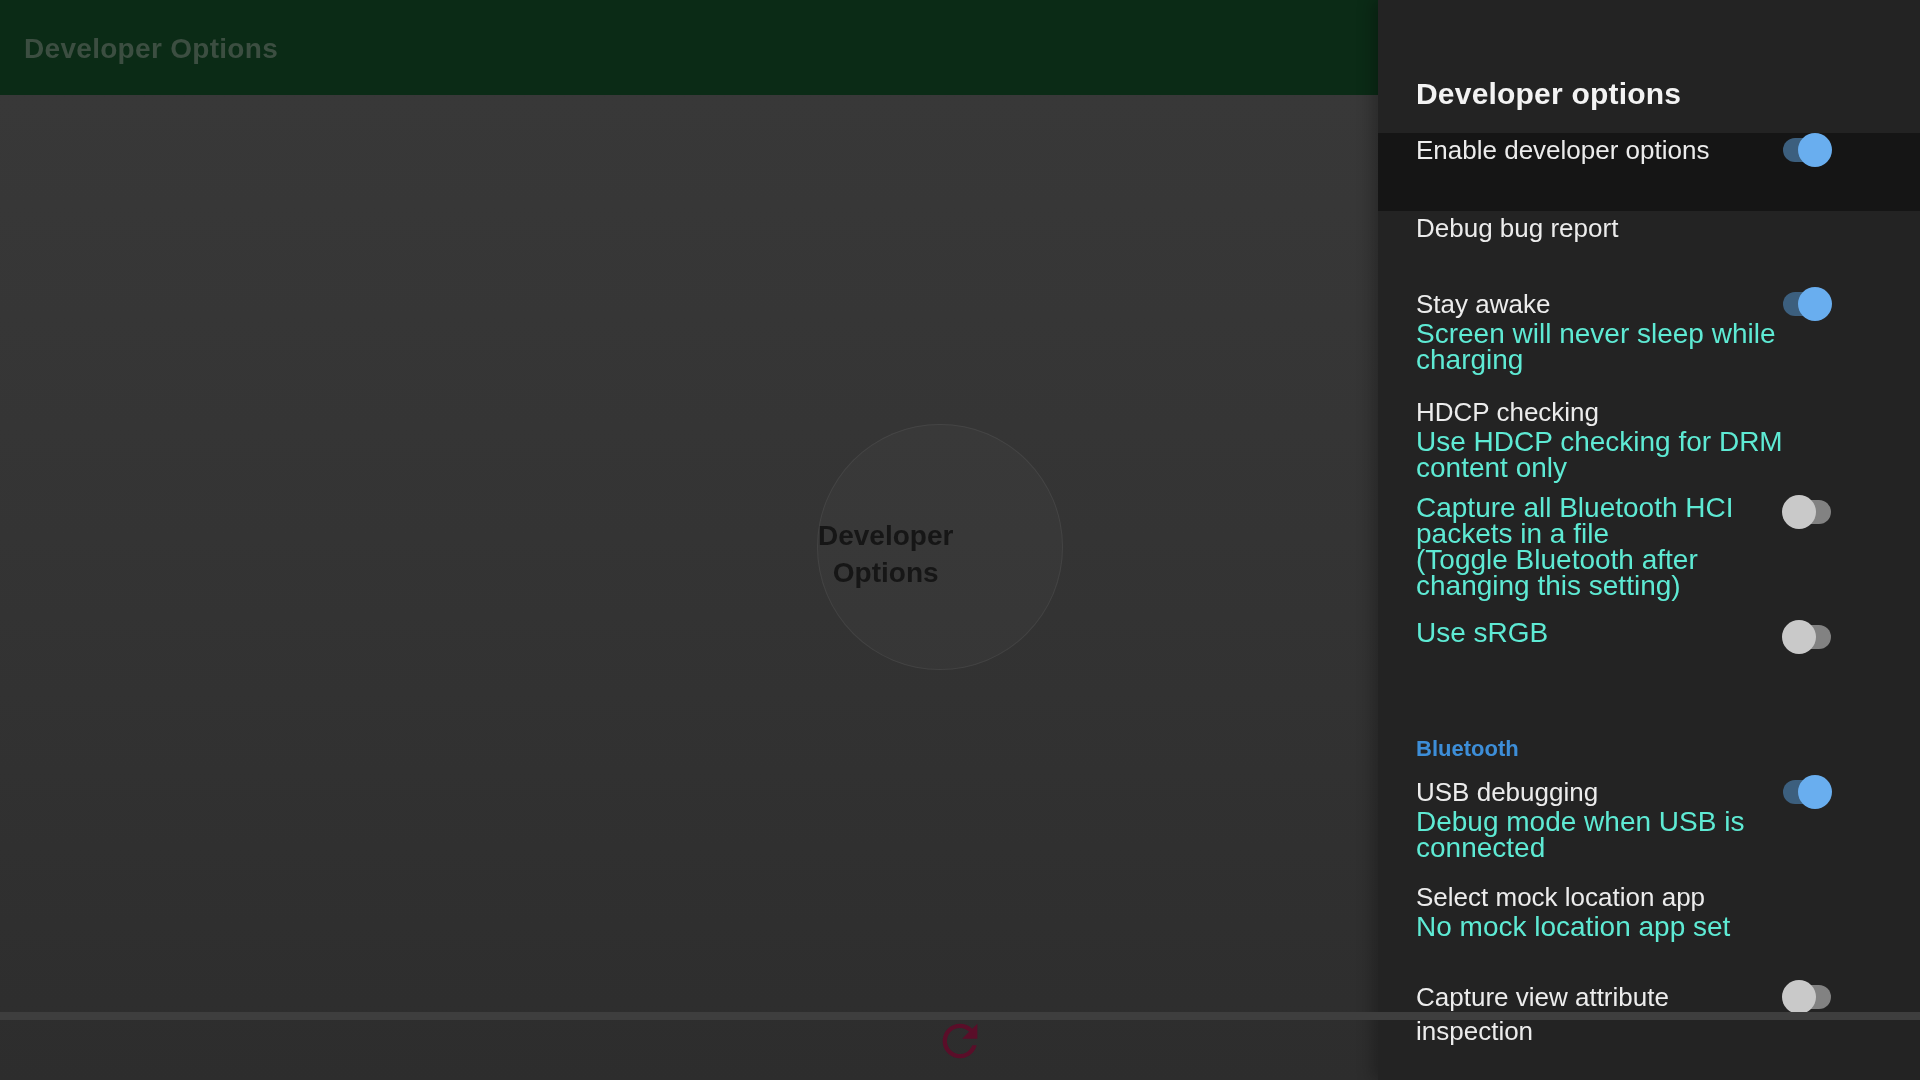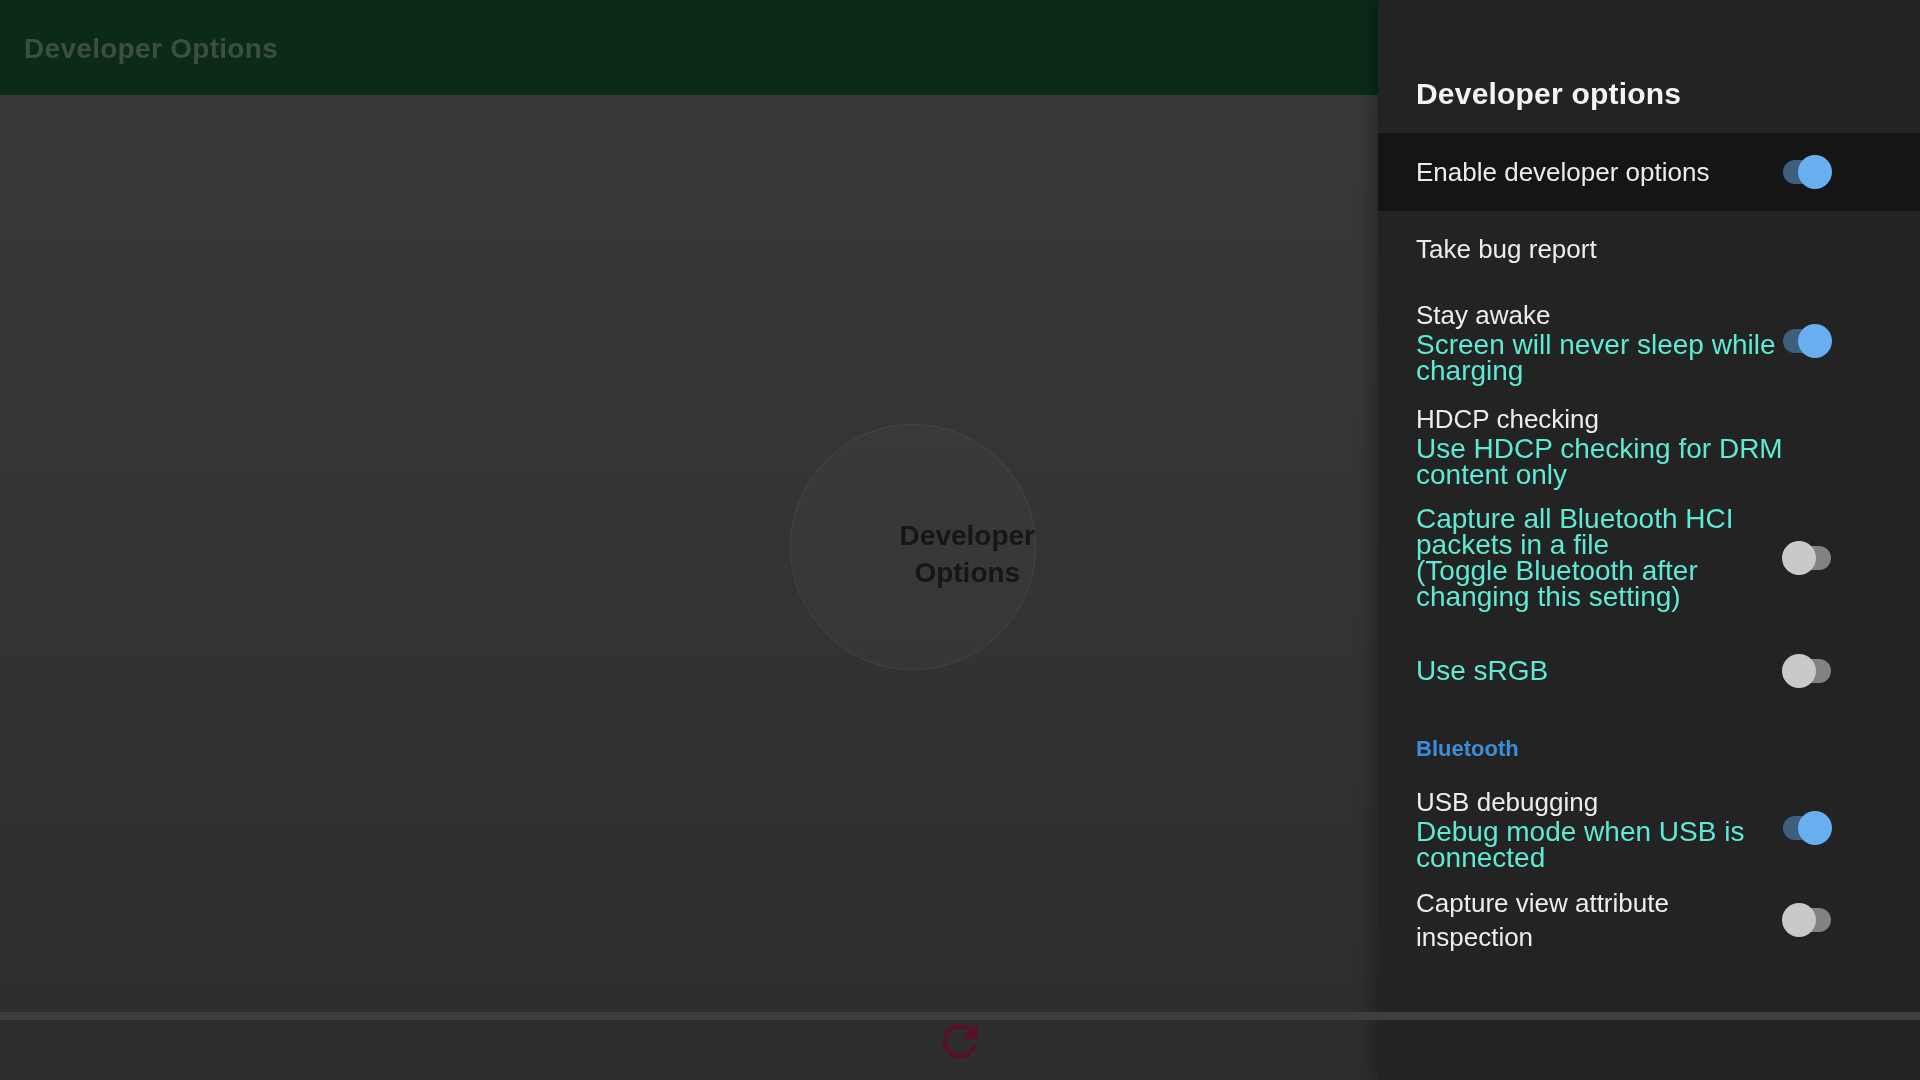--- a/index.html
+++ b/index.html
@@ -8,35 +8,35 @@
   #stage { position:relative; width:1920px; height:1020px; }
 
   
   #left-pane { position:absolute; left:0; top:0; width:1378px; height:1080px; }
   #app-header { position:absolute; left:0; top:0; width:100%; height:95px;
                 background:#0b2b16; }
   #app-header .hdr-title { position:absolute; left:24px; top:33px;
                 font-size:28px; font-weight:bold; color:#3c4e41; letter-spacing:.3px; }
   #left-body { position:absolute; left:0; top:95px; width:100%; height:985px;
                background:linear-gradient(180deg,#383838 0%, #343434 45%, #2d2d2d 100%); }
-  #focus-circle { position:absolute; left:790px; top:329px; width:246px; height:246px;
+  #focus-circle { position:absolute; left:817px; top:329px; width:246px; height:246px;
                border-radius:50%; background:rgba(255,255,255,0.025);
                border:1px solid rgba(255,255,255,0.06);
-               display:flex; align-items:center; justify-content:flex-end; }
+               display:flex; align-items:center; justify-content:flex-start; }
   #focus-circle .circle-text { text-align:center; font-size:28px; font-weight:bold;
                color:#161616; line-height:37px; margin-top:14px; }
   #refresh-wrap { position:absolute; left:934px; top:920px; width:52px; height:52px; }
   #refresh-wrap svg { width:52px; height:52px; display:block; }
 
   
   #panel { position:absolute; left:1378px; top:0; width:542px; height:1080px;
            background:#232323; box-shadow:-6px 0 14px rgba(0,0,0,.25); }
   .p-title { height:133px; display:flex; align-items:flex-end; padding:0 38px 22px 38px;
            font-size:30px; font-weight:bold; color:#f3f3f3; letter-spacing:.2px; }
-  .row { display:flex; align-items:center; padding:0 88px 0 38px; }
+  .row { display:flex; padding:0 88px 0 38px; }
   .row.focused { background:#151515; }
   .row .txt { flex:1 1 auto; min-width:0; }
   .r-title { font-size:26px; color:#ececec; line-height:34px; }
   .r-sub   { font-size:28px; color:#5eead4; line-height:26px; }
   .section-row { display:flex; align-items:center; padding:0 38px; }
   .section-label { font-size:22px; font-weight:bold; color:#3d8ed8; }
 
   .h78{height:78px}.h76{height:76px}.h108{height:108px}.h100{height:100px}
   .h125{height:125px}.h102{height:102px}.h53{height:53px}.h105{height:105px}
   .h80{height:80px}
@@ -87,21 +87,21 @@
           <div class="r-title">Enable developer options</div>
         </div>
       <div class="switch on">
         <div class="track"></div>
         <div class="thumb"></div>
       </div>
     </div>
 
     <div class="row h76">
       <div class="txt">
-          <div class="r-title">Take bug report</div>
+          <div class="r-title">Debug bug report</div>
         </div>
     </div>
 
     <div class="row h108">
       <div class="txt">
         <div class="r-title">Stay awake</div>
         <div class="r-sub">Screen will never sleep while charging</div>
       </div>
       <div class="switch on">
         <div class="track"></div>
@@ -145,20 +145,26 @@
       <div class="txt">
         <div class="r-title">USB debugging</div>
         <div class="r-sub">Debug mode when USB is connected</div>
       </div>
       <div class="switch on">
         <div class="track"></div>
         <div class="thumb"></div>
       </div>
     </div>
 
+    <div class="row h100">
+      <div class="txt">
+        <div class="r-title">Select mock location app</div>
+        <div class="r-sub">No mock location app set</div>
+      </div>
+    </div>
 
     <div class="row h80">
       <div class="txt">
           <div class="r-title">Capture view attribute inspection</div>
         </div>
       <div class="switch off">
         <div class="track"></div>
         <div class="thumb"></div>
       </div>
     </div>

